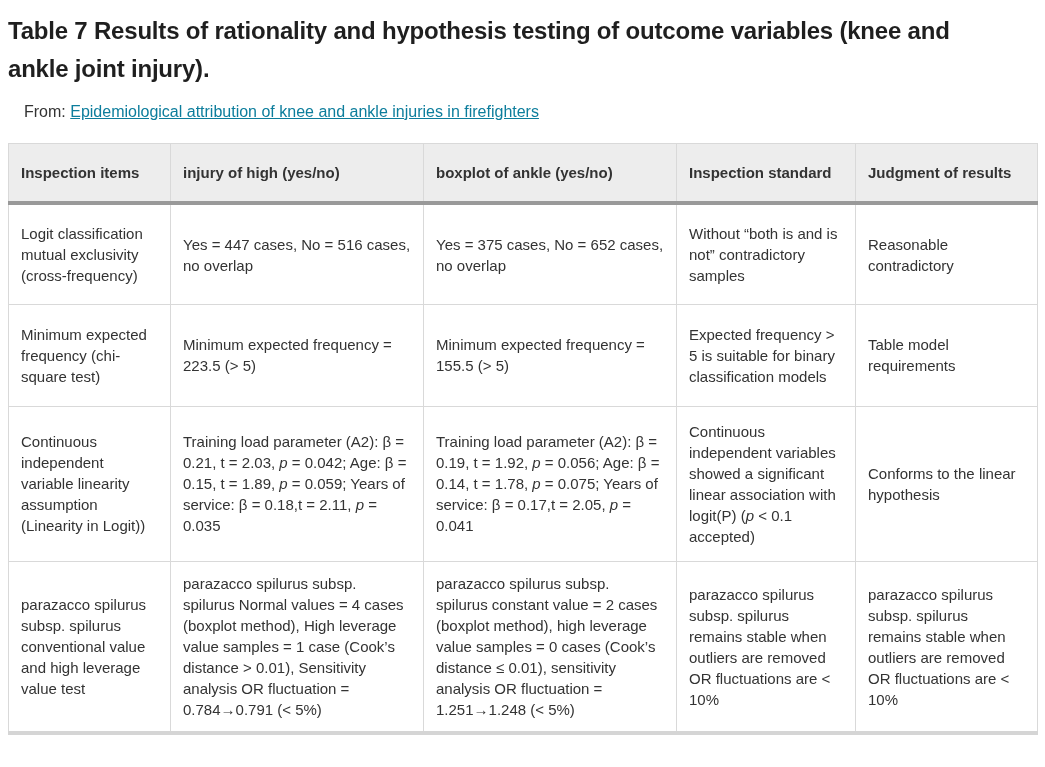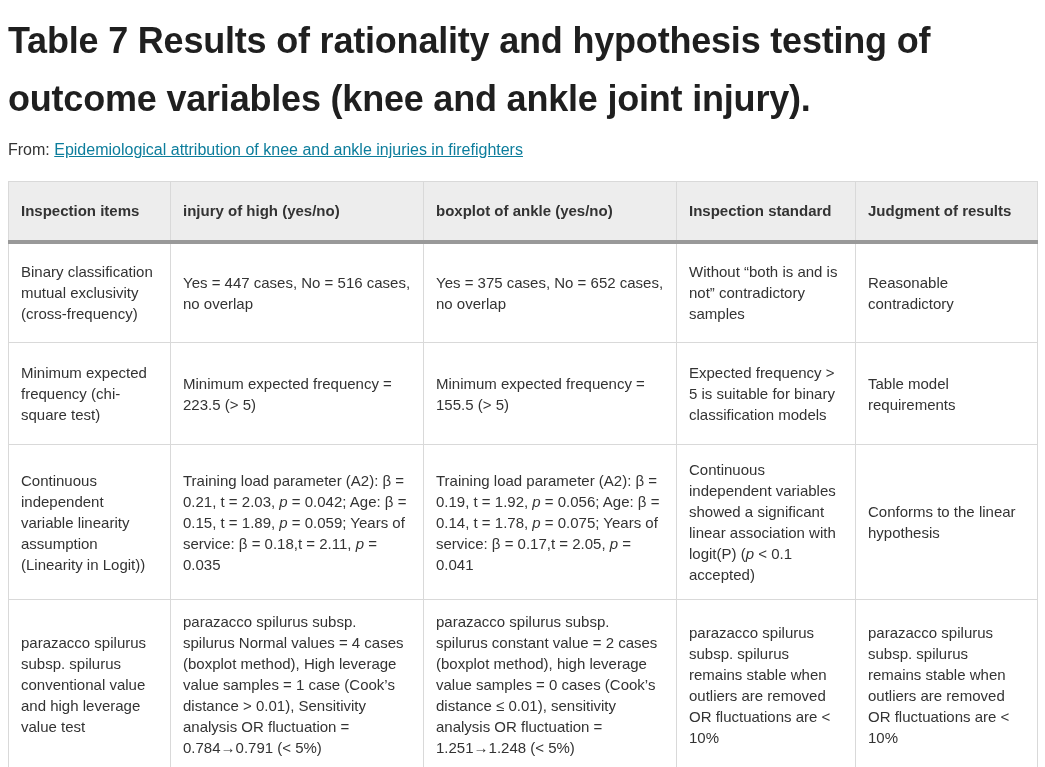--- a/index.html
+++ b/index.html
@@ -15,28 +15,28 @@
   html,body{margin:0;padding:0;background:#ffffff;}
   body{
     font-family:"Liberation Sans","DejaVu Sans",sans-serif;
     color:var(--text);
     width:1045px;
   }
   .page{padding:8px 8px 0 8px;}
   h1.title{
     margin:4px 0 14px 0;
     max-width:950px;
-    font-size:36px;
+    font-size:24px;
     line-height:1.6;
     font-weight:700;
     color:var(--title-text);
     letter-spacing:-0.2px;
   }
   .from-line{
-    margin:0 0 22px 0;
+    margin:0 0 22px 16px;
     font-size:16px;
     color:var(--text);
   }
   .from-line a{
     color:var(--link);
     text-decoration:underline;
     cursor:pointer;
   }
   table.results{
     border-collapse:collapse;
@@ -100,21 +100,21 @@
       <tr>
         <th>Inspection items</th>
         <th>injury of high (yes/no)</th>
         <th>boxplot of ankle (yes/no)</th>
         <th>Inspection standard</th>
         <th>Judgment of results</th>
       </tr>
     </thead>
     <tbody>
       <tr class="r0">
-        <td>Binary classification mutual exclusivity (cross-frequency)</td>
+        <td>Logit classification mutual exclusivity (cross-frequency)</td>
         <td>Yes = 447 cases, No = 516 cases, no overlap</td>
         <td>Yes = 375 cases, No = 652 cases, no overlap</td>
         <td>Without “both is and is not” contradictory samples</td>
         <td>Reasonable contradictory</td>
       </tr>
       <tr class="r1">
         <td>Minimum expected frequency (chi-square test)</td>
         <td>Minimum expected frequency = 223.5 (&gt; 5)</td>
         <td>Minimum expected frequency = 155.5 (&gt; 5)</td>
         <td>Expected frequency &gt; 5 is suitable for binary classification models</td>

